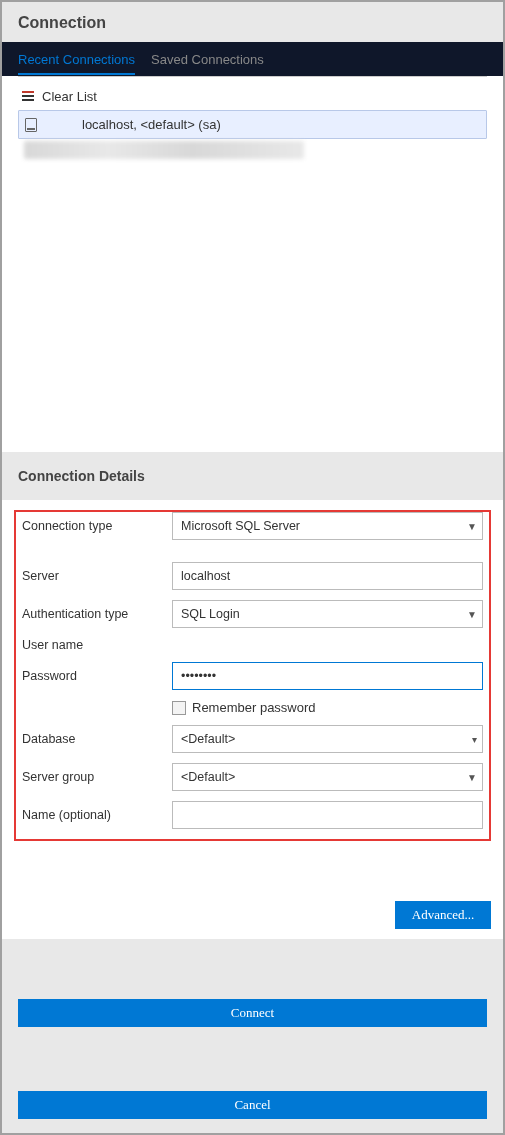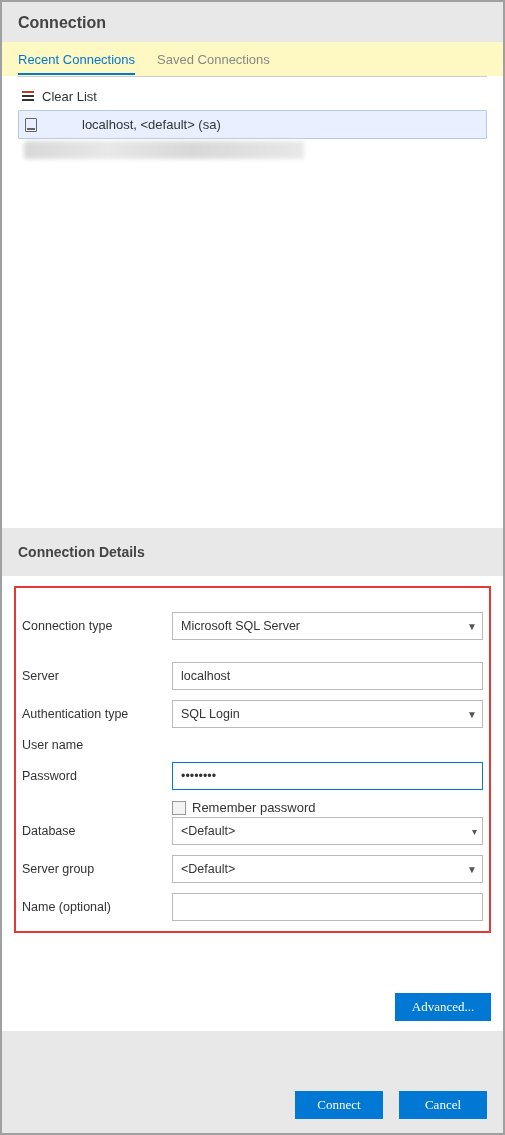--- a/index.html
+++ b/index.html
@@ -18,24 +18,24 @@
     background: #e8e8e8;
     padding: 12px 16px 10px 16px;
   }
   .header h1 {
     font-size: 16px;
     font-weight: 600;
     color: #444;
   }
   .tabs {
     display: flex;
-    gap: 22px;
+    gap: 16px;
     padding: 10px 16px 0 16px;
     border-bottom: 1px solid transparent;
-    background: #fef9c3;
+    background: #0f172a;
   }
   .tab {
     padding-bottom: 6px;
     font-size: 13px;
     color: #888;
     cursor: pointer;
     border-bottom: 2px solid transparent;
   }
   .tab.active {
     color: #0078d4;
@@ -117,21 +117,21 @@
     font-size: 14px;
     font-weight: 600;
     color: #444;
   }
   .details-body {
     background: #fff;
     padding: 10px 12px 6px 12px;
   }
   .red-box {
     border: 2px solid #e53935;
-    padding: 24px 6px 6px 6px;
+    padding: 0 6px 6px 6px;
   }
   .form-row {
     display: flex;
     align-items: center;
     margin-bottom: 10px;
   }
   .form-row.gap-below { margin-bottom: 22px; }
   .form-label {
     width: 150px;
     font-size: 12.5px;
@@ -163,21 +163,21 @@
     transform: translateY(-50%);
     pointer-events: none;
     font-size: 10px;
     color: #555;
   }
   .checkbox-row {
     display: flex;
     align-items: center;
     gap: 6px;
     padding-left: 150px;
-    margin-bottom: 2px;
+    margin-bottom: 10px;
   }
   .checkbox-box {
     width: 14px; height: 14px;
     border: 1px solid #999;
     background: #f4f4f4;
     cursor: pointer;
   }
   .advanced-row {
     display: flex;
     justify-content: flex-end;
@@ -197,20 +197,21 @@
     background: #0078d4;
     color: #fff;
   }
   .btn-primary.wide { min-width: 96px; }
   .footer {
     background: #e8e8e8;
     padding: 12px 16px 14px 16px;
     display: flex;
     justify-content: flex-end;
     gap: 16px;
+    flex-direction: column;
   }
 </style>
 </head>
 <body>
 
 <div class="header">
   <h1>Connection</h1>
 </div>
 
 <div class="tabs">

